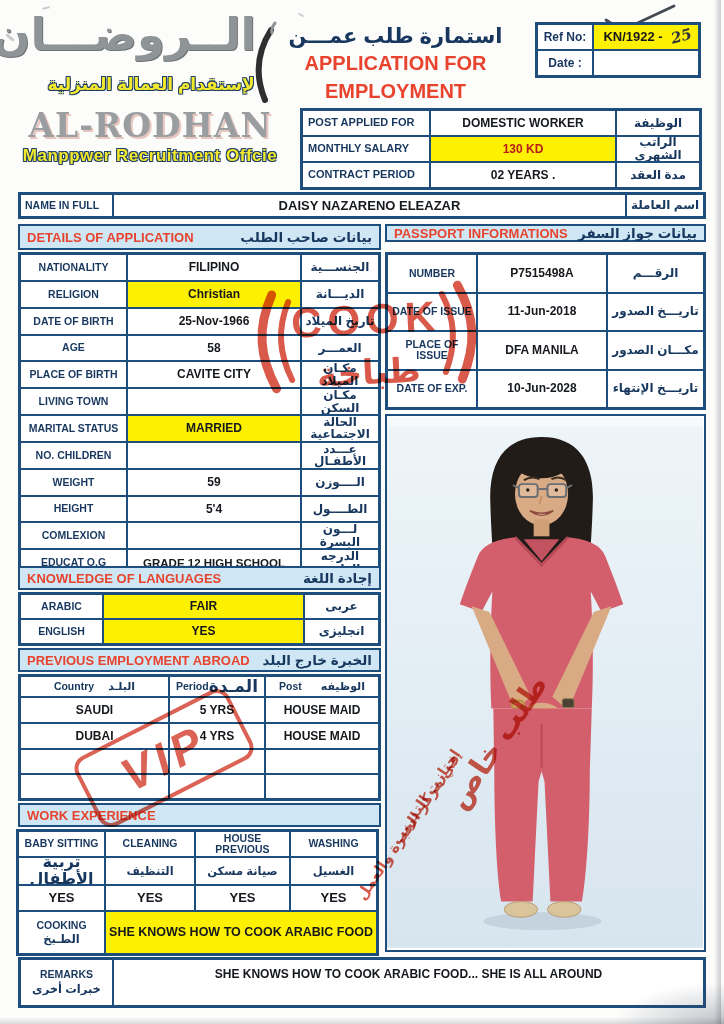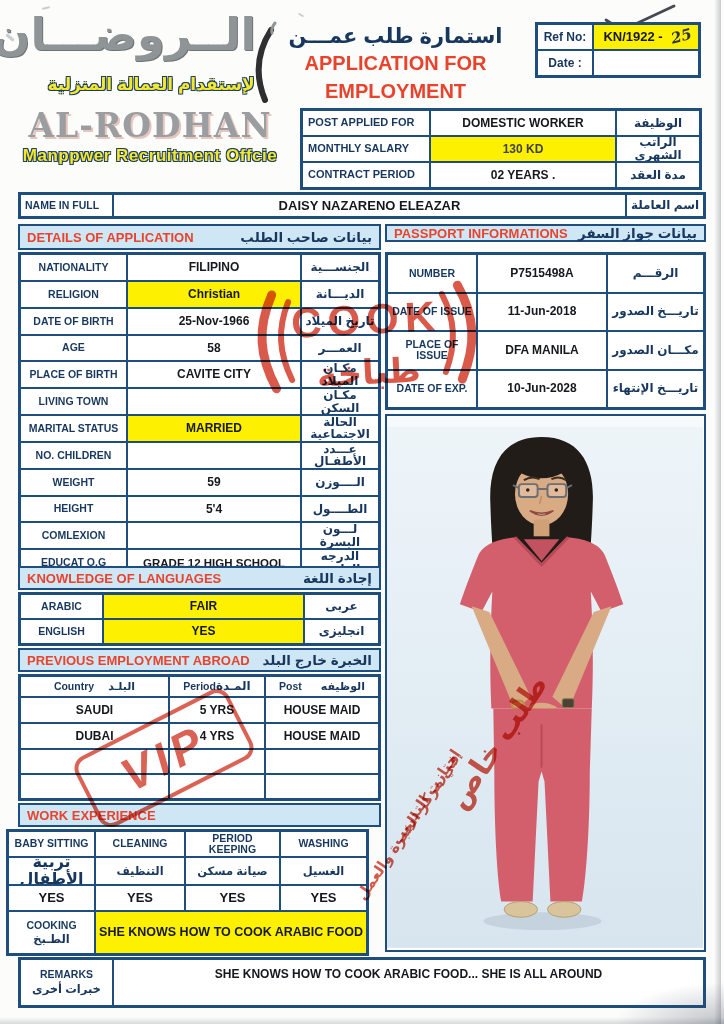--- a/index.html
+++ b/index.html
@@ -18,21 +18,21 @@
   }
   .abs{position:absolute}
   
   .tbl{position:absolute;display:grid;border:2.5px solid var(--bd);background:#fff}
   .tbl .c{border:1.1px solid var(--bd);display:flex;align-items:center;justify-content:center;
           text-align:center;line-height:1.05;padding:1px 2px;overflow:hidden}
   .lbl{color:var(--navy);font-weight:bold;font-size:10.5px}
   .val{color:#15181c;font-weight:bold;font-size:12px}
   .arl{color:var(--navy);font-weight:bold;font-size:12px;direction:rtl}
   .hl{background:var(--yel)}
-  .redtxt{color:#404040}
+  .redtxt{color:#b91c1c}
   
   .bar{position:absolute;background:var(--barblue);border:2.5px solid var(--bd);
        display:flex;align-items:center;justify-content:space-between;padding:0 7px}
   .bar .ben{color:var(--red);font-weight:bold;font-size:13px}
   .bar .bar-ar{color:var(--navy);font-weight:bold;font-size:13.5px;direction:rtl}
   
   .logo-ar{left:18px;top:12px;width:238px;text-align:center;font-size:45px;font-weight:bold;
            color:#8f9496;text-shadow:1px 1px 0 #6f7476;direction:rtl;line-height:1}
   .logo-sub{left:36px;top:74px;width:230px;text-align:center;font-size:17px;font-weight:bold;
             color:#f3e82c;direction:rtl;
@@ -172,21 +172,21 @@
   <span class="ben">PREVIOUS EMPLOYMENT ABROAD</span>
   <span class="bar-ar">الخبرة خارج البلد</span>
 </div>
 <div class="tbl" style="left:18px;top:674px;width:363px;height:127px;grid-template-columns:149px 96px 1fr;grid-template-rows:21px 26px 26px 1fr 1fr">
   <div class="c lbl" style="gap:14px">
     <span>Country</span>
     <span class="arl" style="font-size:11px">البلـد</span>
   </div>
   <div class="c lbl" style="gap:0">
     <span>Period</span>
-    <span class="arl" style="font-size:12px">المـدة</span>
+    <span class="arl" style="font-size:17px">المـدة</span>
   </div>
   <div class="c lbl" style="gap:19px">
     <span>Post</span>
     <span class="arl" style="font-size:11px">الوظيفه</span>
   </div>
   <div class="c val">SAUDI</div>
   <div class="c val">5 YRS</div>
   <div class="c val">HOUSE MAID</div>
   <div class="c val">DUBAI</div>
   <div class="c val">4 YRS</div>
@@ -195,24 +195,24 @@
   <div class="c val"></div>
   <div class="c val"></div>
   <div class="c val"></div>
   <div class="c val"></div>
   <div class="c val"></div>
 </div>
 
 <div class="bar" style="left:18px;top:803px;width:363px;height:24px">
   <span class="ben">WORK EXPERIENCE</span>
 </div>
-<div class="tbl" style="left:6px;top:829px;width:363px;height:127px;grid-template-columns:87px 90px 95px 1fr;grid-template-rows:26px 28px 26px 1fr">
+<div class="tbl" style="left:16px;top:829px;width:363px;height:127px;grid-template-columns:87px 90px 95px 1fr;grid-template-rows:26px 28px 26px 1fr">
   <div class="c lbl">BABY SITTING</div>
   <div class="c lbl">CLEANING</div>
-  <div class="c lbl">PERIOD KEEPING</div>
+  <div class="c lbl">HOUSE PREVIOUS</div>
   <div class="c lbl">WASHING</div>
   <div class="c arl" style="font-size:16px">تربية الأطفال</div>
   <div class="c arl" style="font-size:11.5px">التنظيف</div>
   <div class="c arl" style="font-size:11.5px">صيانة مسكن</div>
   <div class="c arl" style="font-size:11.5px">الغسيل</div>
   <div class="c val" style="font-size:13px">YES</div>
   <div class="c val" style="font-size:13px">YES</div>
   <div class="c val" style="font-size:13px">YES</div>
   <div class="c val" style="font-size:13px">YES</div>
   <div class="c lbl" style="flex-direction:column;line-height:1.25">

